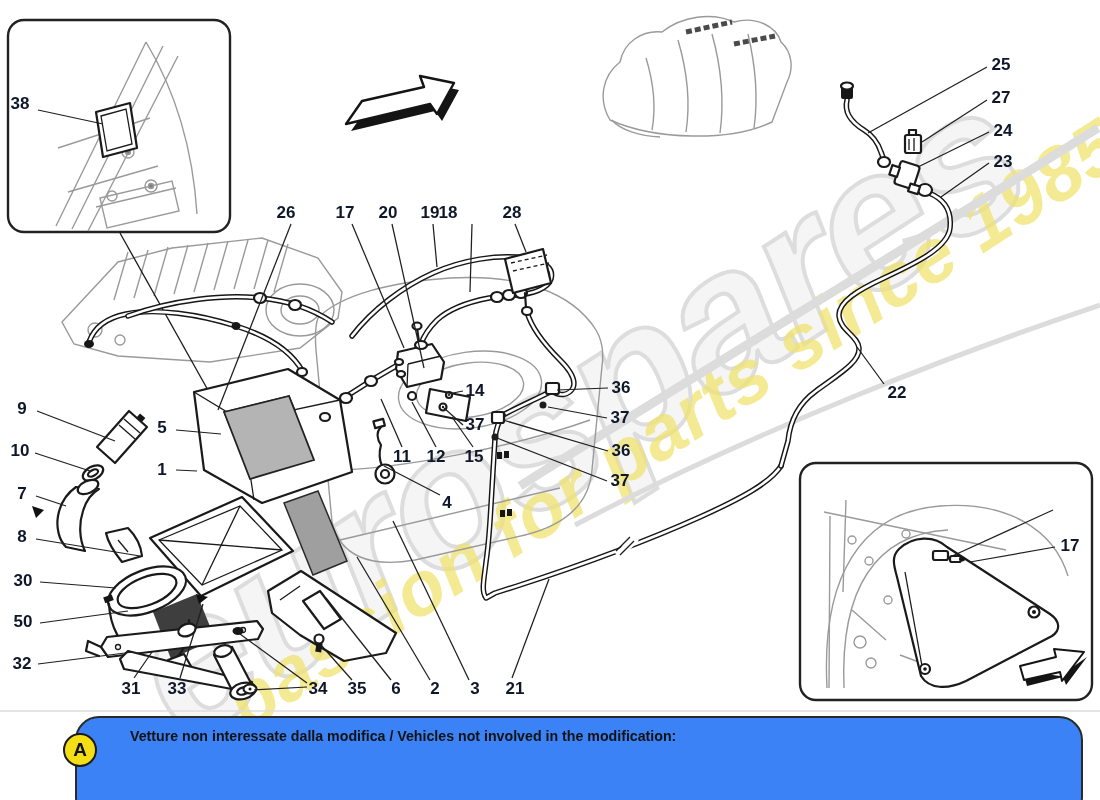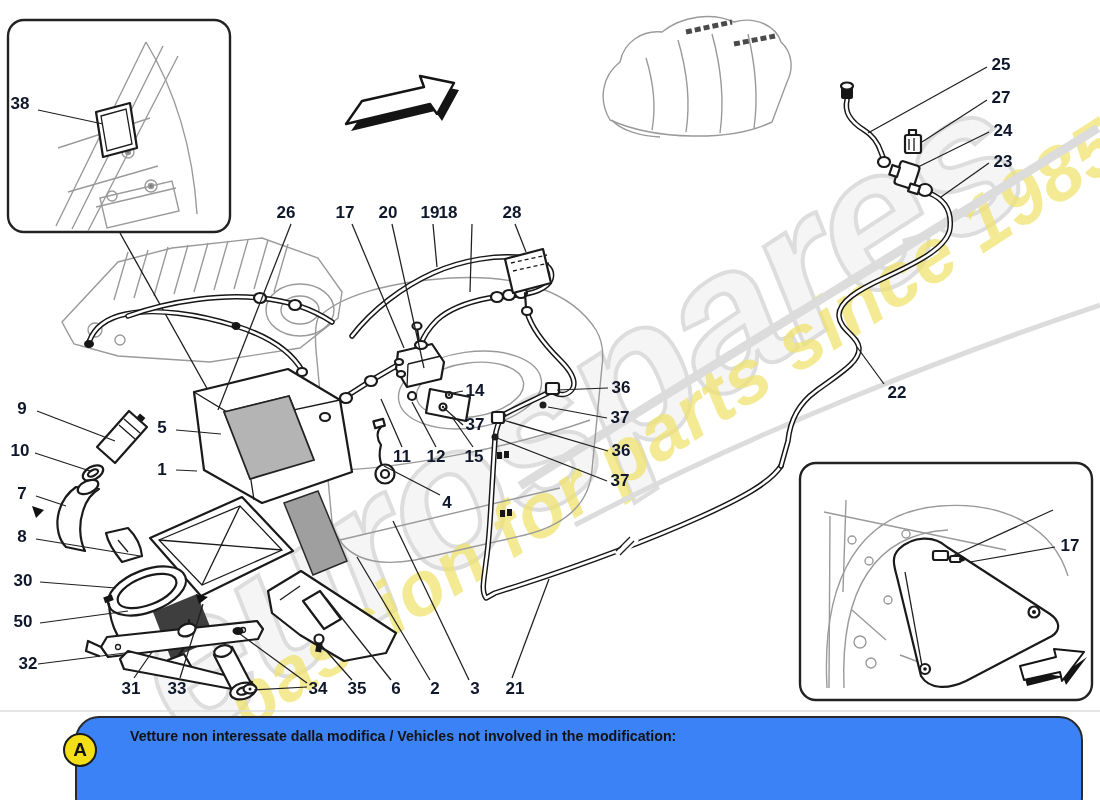--- a/index.html
+++ b/index.html
@@ -361,21 +361,21 @@
       <div class="part-label" style="left: 621px; top: 450px;">36</div>
       <div class="part-label" style="left: 620px; top: 480px;">37</div>
       <div class="part-label" style="left: 22px; top: 408px;">9</div>
       <div class="part-label" style="left: 162px; top: 427px;">5</div>
       <div class="part-label" style="left: 20px; top: 450px;">10</div>
       <div class="part-label" style="left: 162px; top: 469px;">1</div>
       <div class="part-label" style="left: 22px; top: 493px;">7</div>
       <div class="part-label" style="left: 22px; top: 536px;">8</div>
       <div class="part-label" style="left: 23px; top: 580px;">30</div>
       <div class="part-label" style="left: 23px; top: 621px;">50</div>
-      <div class="part-label" style="left: 28px; top: 663px;">32</div>
+      <div class="part-label" style="left: 22px; top: 663px;">32</div>
       <div class="part-label" style="left: 131px; top: 688px;">31</div>
       <div class="part-label" style="left: 177px; top: 688px;">33</div>
       <div class="part-label" style="left: 318px; top: 688px;">34</div>
       <div class="part-label" style="left: 357px; top: 688px;">35</div>
       <div class="part-label" style="left: 396px; top: 688px;">6</div>
       <div class="part-label" style="left: 435px; top: 688px;">2</div>
       <div class="part-label" style="left: 475px; top: 688px;">3</div>
       <div class="part-label" style="left: 515px; top: 688px;">21</div>
     </div>
 

